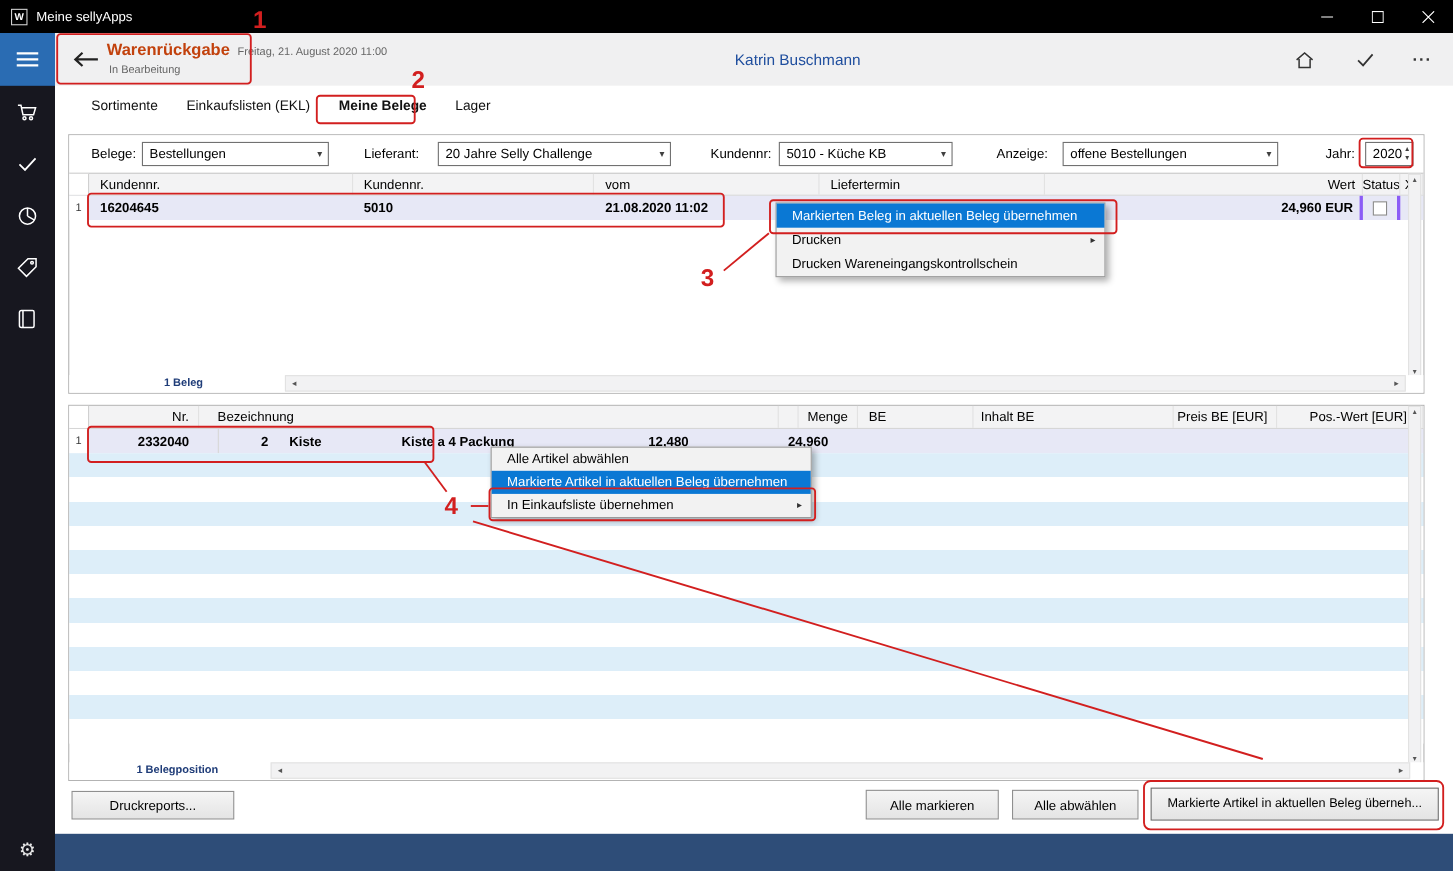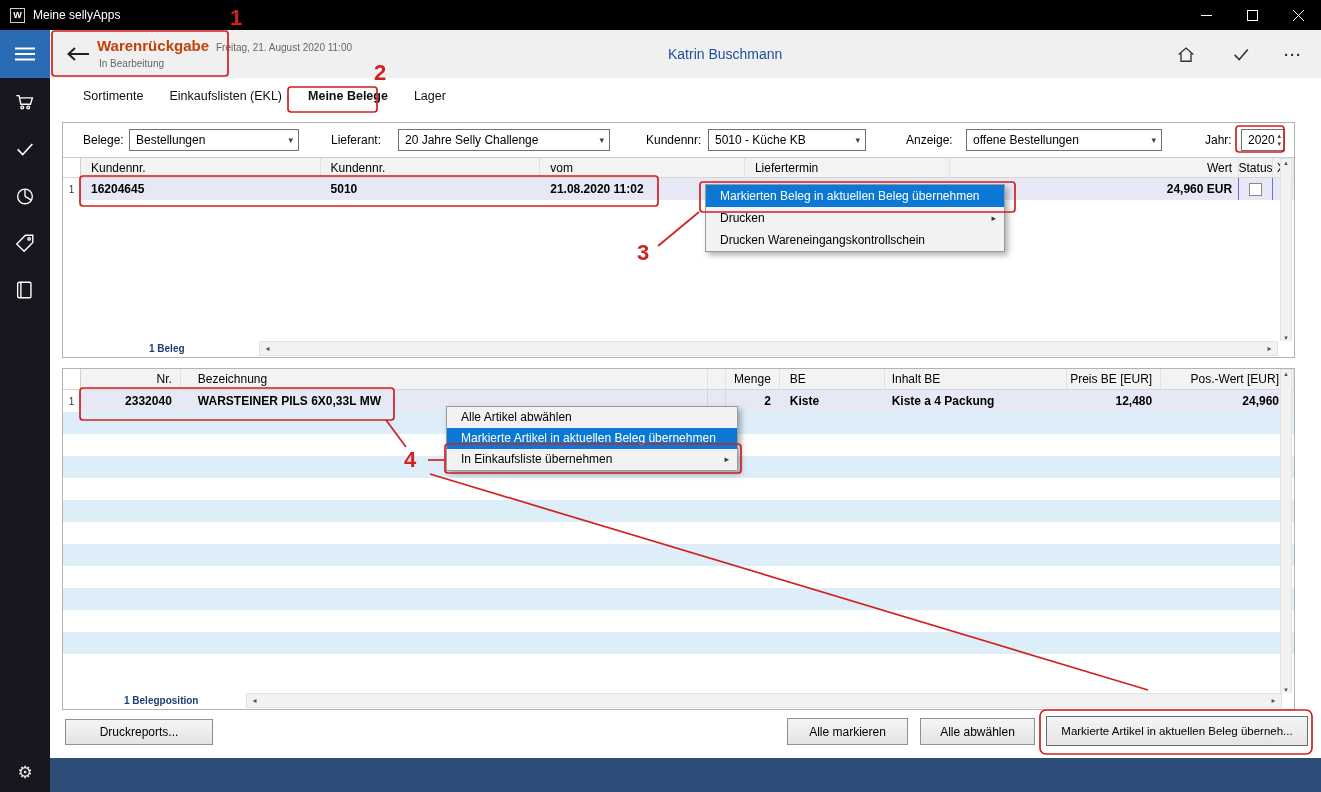--- a/index.html
+++ b/index.html
@@ -64,21 +64,21 @@
   .panel-upper .grid-row { top:55px; }
   .panel-lower .grid-row { top:21px; }
   .rc { height:100%; display:flex; align-items:center; overflow:hidden; white-space:nowrap; }
   .gut { width:18px; height:100%; background:#fff; border-right:1px solid #d0d0d0; display:flex; align-items:center; justify-content:center; font-weight:normal; font-size:10px; color:#333; }
   .al { padding-left:10px; } .ar { justify-content:flex-end; padding-right:6px; } .ac { justify-content:center; }
   .u0{width:240px;} .u1{width:220px;text-align:right;} .u2{width:205px;} .u3{width:205px;} .u4{width:290px;} .u5{width:34px;} .u6{width:21px; padding-left:4px;}
   .l0{width:100px; justify-content:flex-end; padding-right:8px;} .l1{width:528px; padding-left:17px;} .lsp{width:18px;}
   .l2{width:54px; justify-content:flex-end; padding-right:8px;} .l3{width:105px; padding-left:10px;} .l4{width:183px; padding-left:7px;}
   .l5{width:94px; justify-content:flex-end; padding-right:8px;} .l6{width:133px; justify-content:flex-end; padding-right:14px;}
   .grid-row .rc { border-right:1px solid transparent; }
-  .grid-row .u4, .grid-row .u5 { border-right:1px solid #8b5cf6; }
+  .grid-row .u4, .grid-row .u5 { border-right:3px solid #8b5cf6; }
   .grid-row .l1, .grid-row .lsp { border-right:1px solid #d8d8d8; }
   .stripes { position:absolute; left:0; top:43px; width:100%; height:264px; background:repeating-linear-gradient(to bottom,#ddeef9 0 22px,#ffffff 22px 44px); }
   .checkbox { width:13px; height:13px; background:#fff; border:1px solid #8a8a8a; }
 
   
   .panel-footer { position:absolute; left:0; bottom:0; width:100%; height:16px; background:#fff; }
   .count-label { position:absolute; top:2px; font-size:10px; font-weight:bold; color:#1f3c78; white-space:nowrap; }
   #count-upper { left:86px; } #count-lower { left:61px; }
   .hscroll { position:absolute; top:0; height:15px; background:#f2f2f3; border:1px solid #e2e2e2; display:flex; justify-content:space-between; align-items:center; }
   #hscroll-upper { left:196px; width:1019px; } #hscroll-lower { left:183px; width:1036px; }
@@ -294,21 +294,20 @@
       <div class="hc l2">Menge</div>
       <div class="hc l3">BE</div>
       <div class="hc l4">Inhalt BE</div>
       <div class="hc l5">Preis BE [EUR]</div>
       <div class="hc l6">Pos.-Wert [EUR]</div>
     </div>
 
     <div class="grid-row">
       <div class="gut">1</div>
       <div class="rc l0">2332040</div>
-      <div class="rc l1">WARSTEINER PILS 6X0,33L MW</div>
       <div class="rc lsp"></div>
       <div class="rc l2">2</div>
       <div class="rc l3">Kiste</div>
       <div class="rc l4">Kiste a 4 Packung</div>
       <div class="rc l5">12,480</div>
       <div class="rc l6">24,960</div>
     </div>
 
     <div class="stripes"></div>
 

